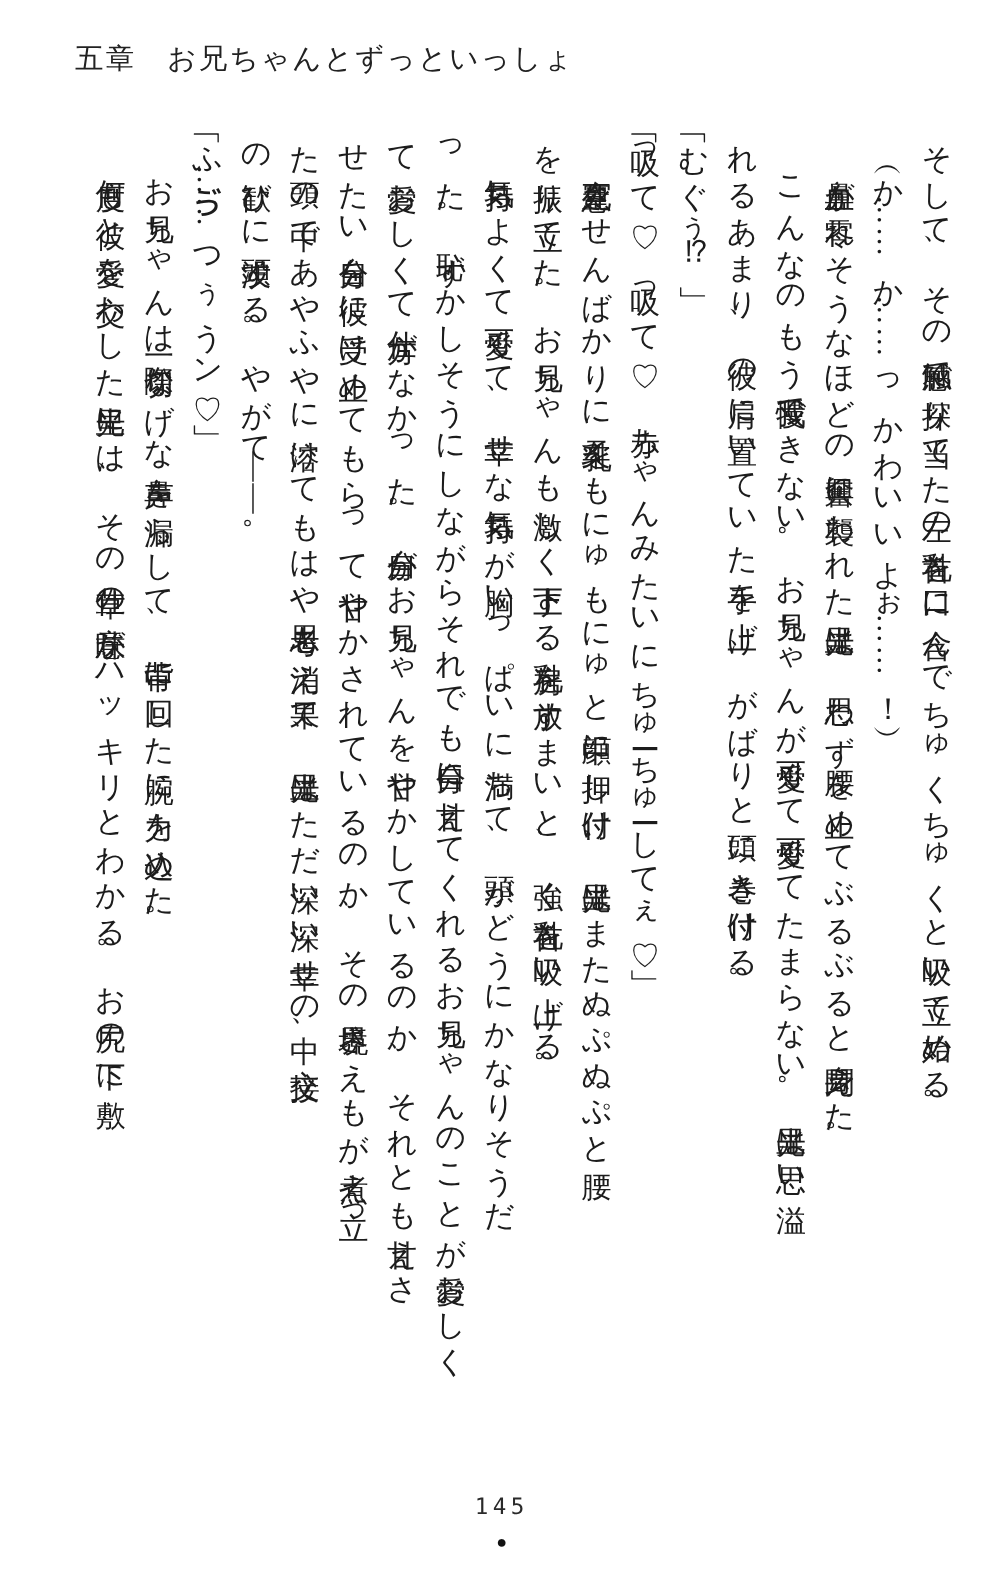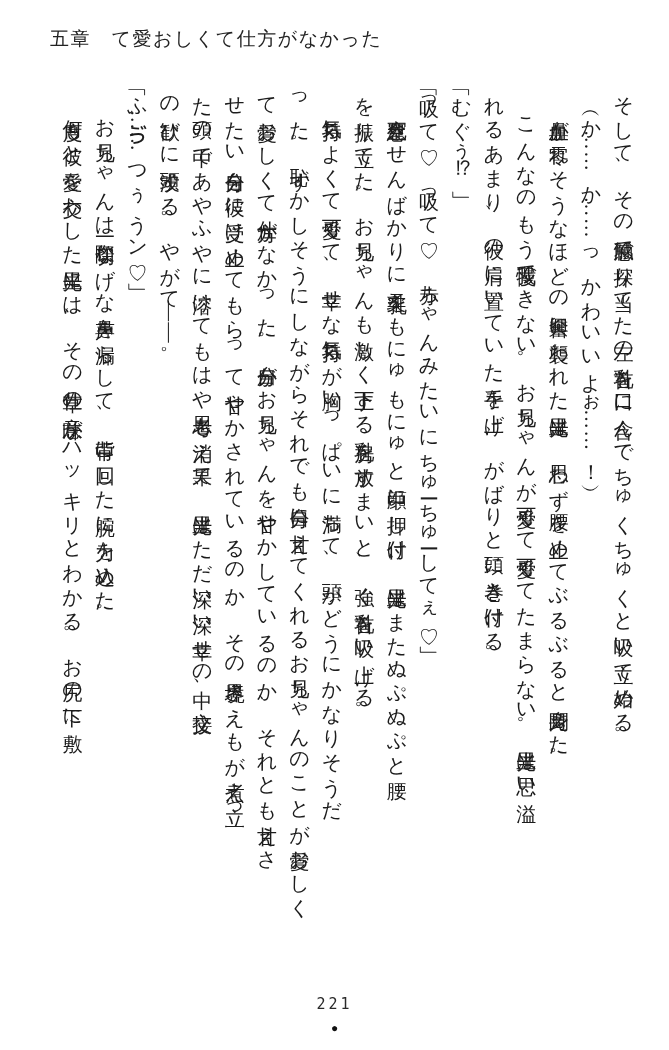--- a/index.html
+++ b/index.html
@@ -62,21 +62,21 @@
     text-align: center;
     font-size: 12px;
     line-height: 14px;
     color: #111111;
   }
 </style>
 </head>
 <body>
 
 <div class="page">
-  <div class="chapter-header">五章　て愛おしくて仕方がなかった</div>
+  <div class="chapter-header">五章　お兄ちゃんとずっといっしょ</div>
 
   <div class="body-text">
       <p class="tcol">そして、その感触で探り当てた左の乳首を口に含んでちゅくちゅくと吸い立て始める。</p>
       <p class="tcol">　（か……か……っかわいいよぉ……！）</p>
       <p class="tcol">　鼻血が零れそうなほどの興奮に襲われた光里は、思わず腰を止めてぶるぶると身悶えた。</p>
       <p class="tcol">　こんなのもう我慢できない。お兄ちゃんが可愛くて可愛くてたまらない。光里は思い溢</p>
       <p class="tcol">れるあまり、彼の肩に置いていた手を上げ、がばりと頭に巻き付ける。</p>
       <p class="tcol">「むぐぅ⁉」</p>
       <p class="tcol">「吸って♡　吸って♡　赤ちゃんみたいにちゅーちゅーしてぇ♡」</p>
       <p class="tcol">　窒息死させんばかりに柔乳をもにゅもにゅと顔中に押し付け、光里はまたぬぷぬぷと腰</p>
@@ -85,16 +85,16 @@
       <p class="tcol">った。恥ずかしそうにしながらそれでも自分に甘えてくれるお兄ちゃんのことが愛おしく</p>
       <p class="tcol">て愛おしくて仕方がなかった。自分がお兄ちゃんを甘やかしているのか、それとも甘えさ</p>
       <p class="tcol">せたい自分を彼に受け止めてもらって甘やかされているのか、その境界さえもが煮え立っ</p>
       <p class="tcol">た頭の中であやふやに溶けてもはや思考も消え果て、光里はただ深い深い幸せの中、交接</p>
       <p class="tcol">の歓びに没頭する。やがて――。</p>
       <p class="tcol">「ふゔ……つぅうン♡」</p>
       <p class="tcol">　お兄ちゃんは一際切なげな鼻声を漏らして、背中に回した腕に力を込めた。</p>
       <p class="tcol">　何度も彼と愛を交わした光里には、その仕草の意味がハッキリとわかる。お尻の下に敷</p>
     </div>
 
-  <div class="page-number">221</div>
+  <div class="page-number">145</div>
 
   <div class="footer-dot">●</div>
 </div>
 
 </body></html>

